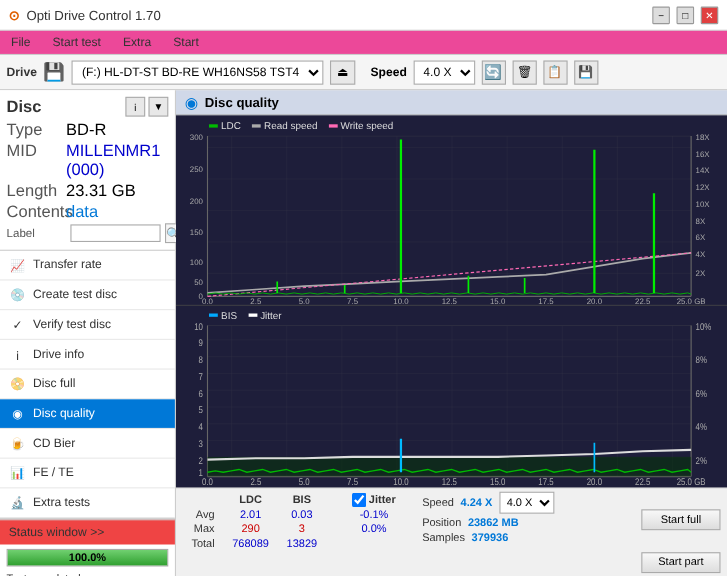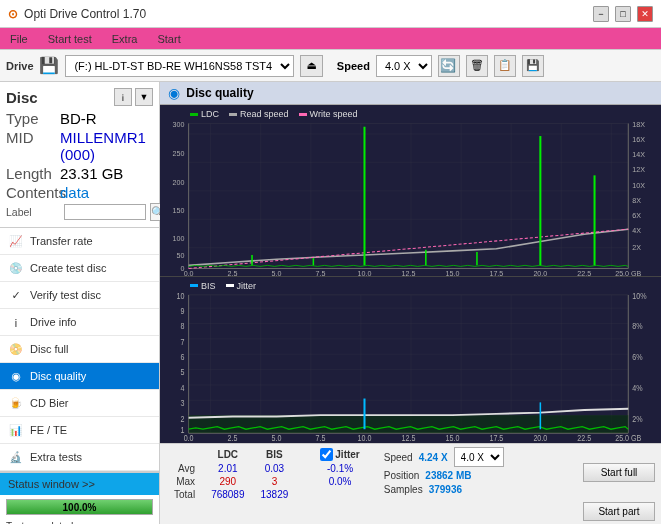--- a/index.html
+++ b/index.html
@@ -131,21 +131,21 @@
     .nav-item.active { background: #0078d7; color: white; }
     .nav-icon { width: 16px; height: 16px; display: flex; align-items: center; justify-content: center; flex-shrink: 0; }
 
     
     .sidebar-status {
       border-top: 1px solid #ccc;
     }
     .status-window-btn {
       display: flex; align-items: center; padding: 5px 8px;
       cursor: pointer; font-size: 11px; color: #333;
-      background: #0ea5e9;
+      background: #ef4444;
       border-top: 1px solid #ccc;
     }
     .progress-bar-container {
       height: 16px; background: #e8e8e8; border: 1px solid #aaa; margin: 4px 6px;
       position: relative;
     }
     .progress-bar-fill {
       height: 100%; background: linear-gradient(to bottom, #70d070, #30a030);
     }
     .progress-text {

